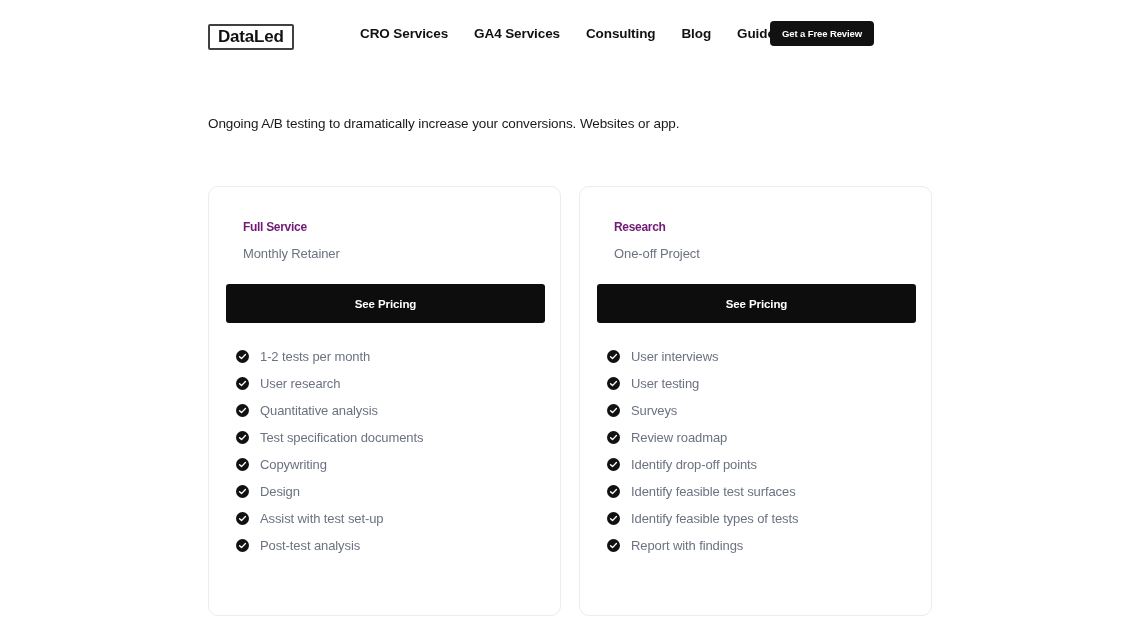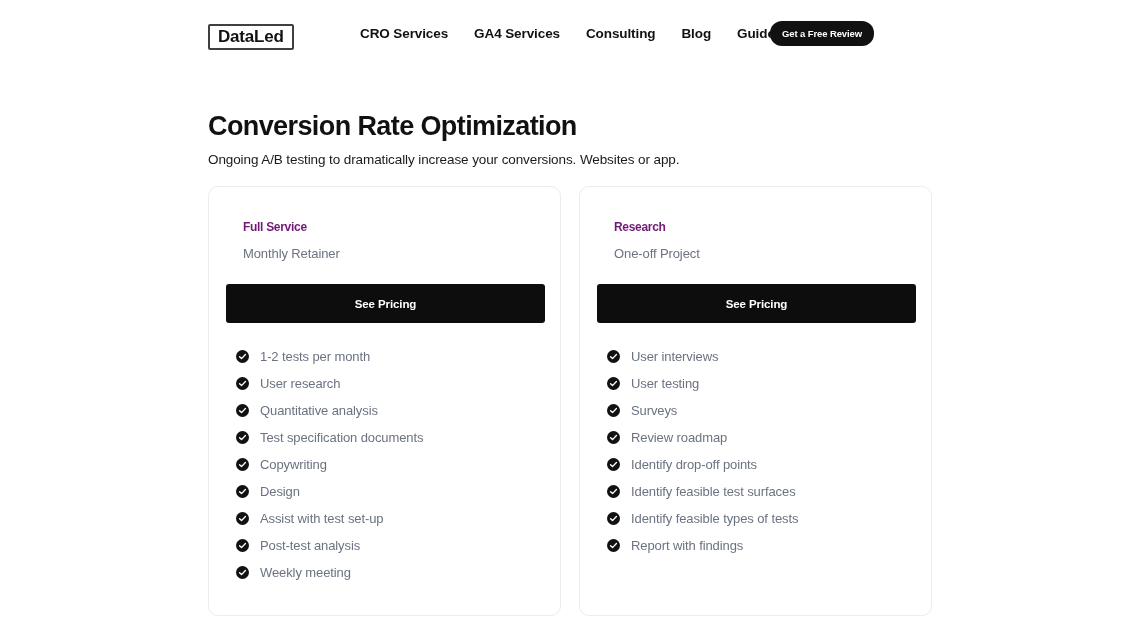--- a/index.html
+++ b/index.html
@@ -74,21 +74,21 @@
 
   .cta {
     position: absolute;
     left: 770px;
     top: 21px;
     width: 104px;
     height: 25px;
     background: #111111;
     color: #ffffff;
     border: none;
-    border-radius: 12px;
+    border-radius: 4px;
     font-family: "Liberation Sans", sans-serif;
     font-size: 9.5px;
     font-weight: 700;
     letter-spacing: -0.1px;
     cursor: pointer;
     display: flex;
     align-items: center;
     justify-content: center;
   }
 
@@ -215,21 +215,20 @@
       <a class="nav-item" href="#">Blog</a>
       <a class="nav-item" href="#">Guides</a>
       <a class="nav-item" href="#">Pricing</a>
     </nav>
 
     <button class="cta">Get a Free Review</button>
 
   </header>
 
   <section class="hero">
-    <h1 class="hero-title">Conversion Rate Optimization</h1>
     <p class="hero-sub">Ongoing A/B testing to dramatically increase your conversions. Websites or app.</p>
   </section>
 
   <section class="cards">
 
     <article class="card">
       <h2 class="card-title">Full Service</h2>
       <p class="card-sub">Monthly Retainer</p>
       <button class="card-btn">See Pricing</button>
       <ul class="feature-list">
@@ -282,27 +281,20 @@
             </svg>
             <span class="feature-label">Assist with test set-up</span>
           </li>
           <li class="feature-item">
             <svg class="check-icon" viewBox="0 0 16 16">
               <circle cx="8" cy="8" r="8" fill="#111111"></circle>
               <path d="M4.4 8.2 L6.8 10.6 L11.6 5.6" fill="none" stroke="#ffffff" stroke-width="1.7" stroke-linecap="round" stroke-linejoin="round"></path>
             </svg>
             <span class="feature-label">Post-test analysis</span>
           </li>
-          <li class="feature-item">
-            <svg class="check-icon" viewBox="0 0 16 16">
-              <circle cx="8" cy="8" r="8" fill="#111111"></circle>
-              <path d="M4.4 8.2 L6.8 10.6 L11.6 5.6" fill="none" stroke="#ffffff" stroke-width="1.7" stroke-linecap="round" stroke-linejoin="round"></path>
-            </svg>
-            <span class="feature-label">Weekly meeting</span>
-          </li>
         </ul>
     </article>
 
     <article class="card">
       <h2 class="card-title">Research</h2>
       <p class="card-sub">One-off Project</p>
       <button class="card-btn">See Pricing</button>
       <ul class="feature-list">
           <li class="feature-item">
             <svg class="check-icon" viewBox="0 0 16 16">

